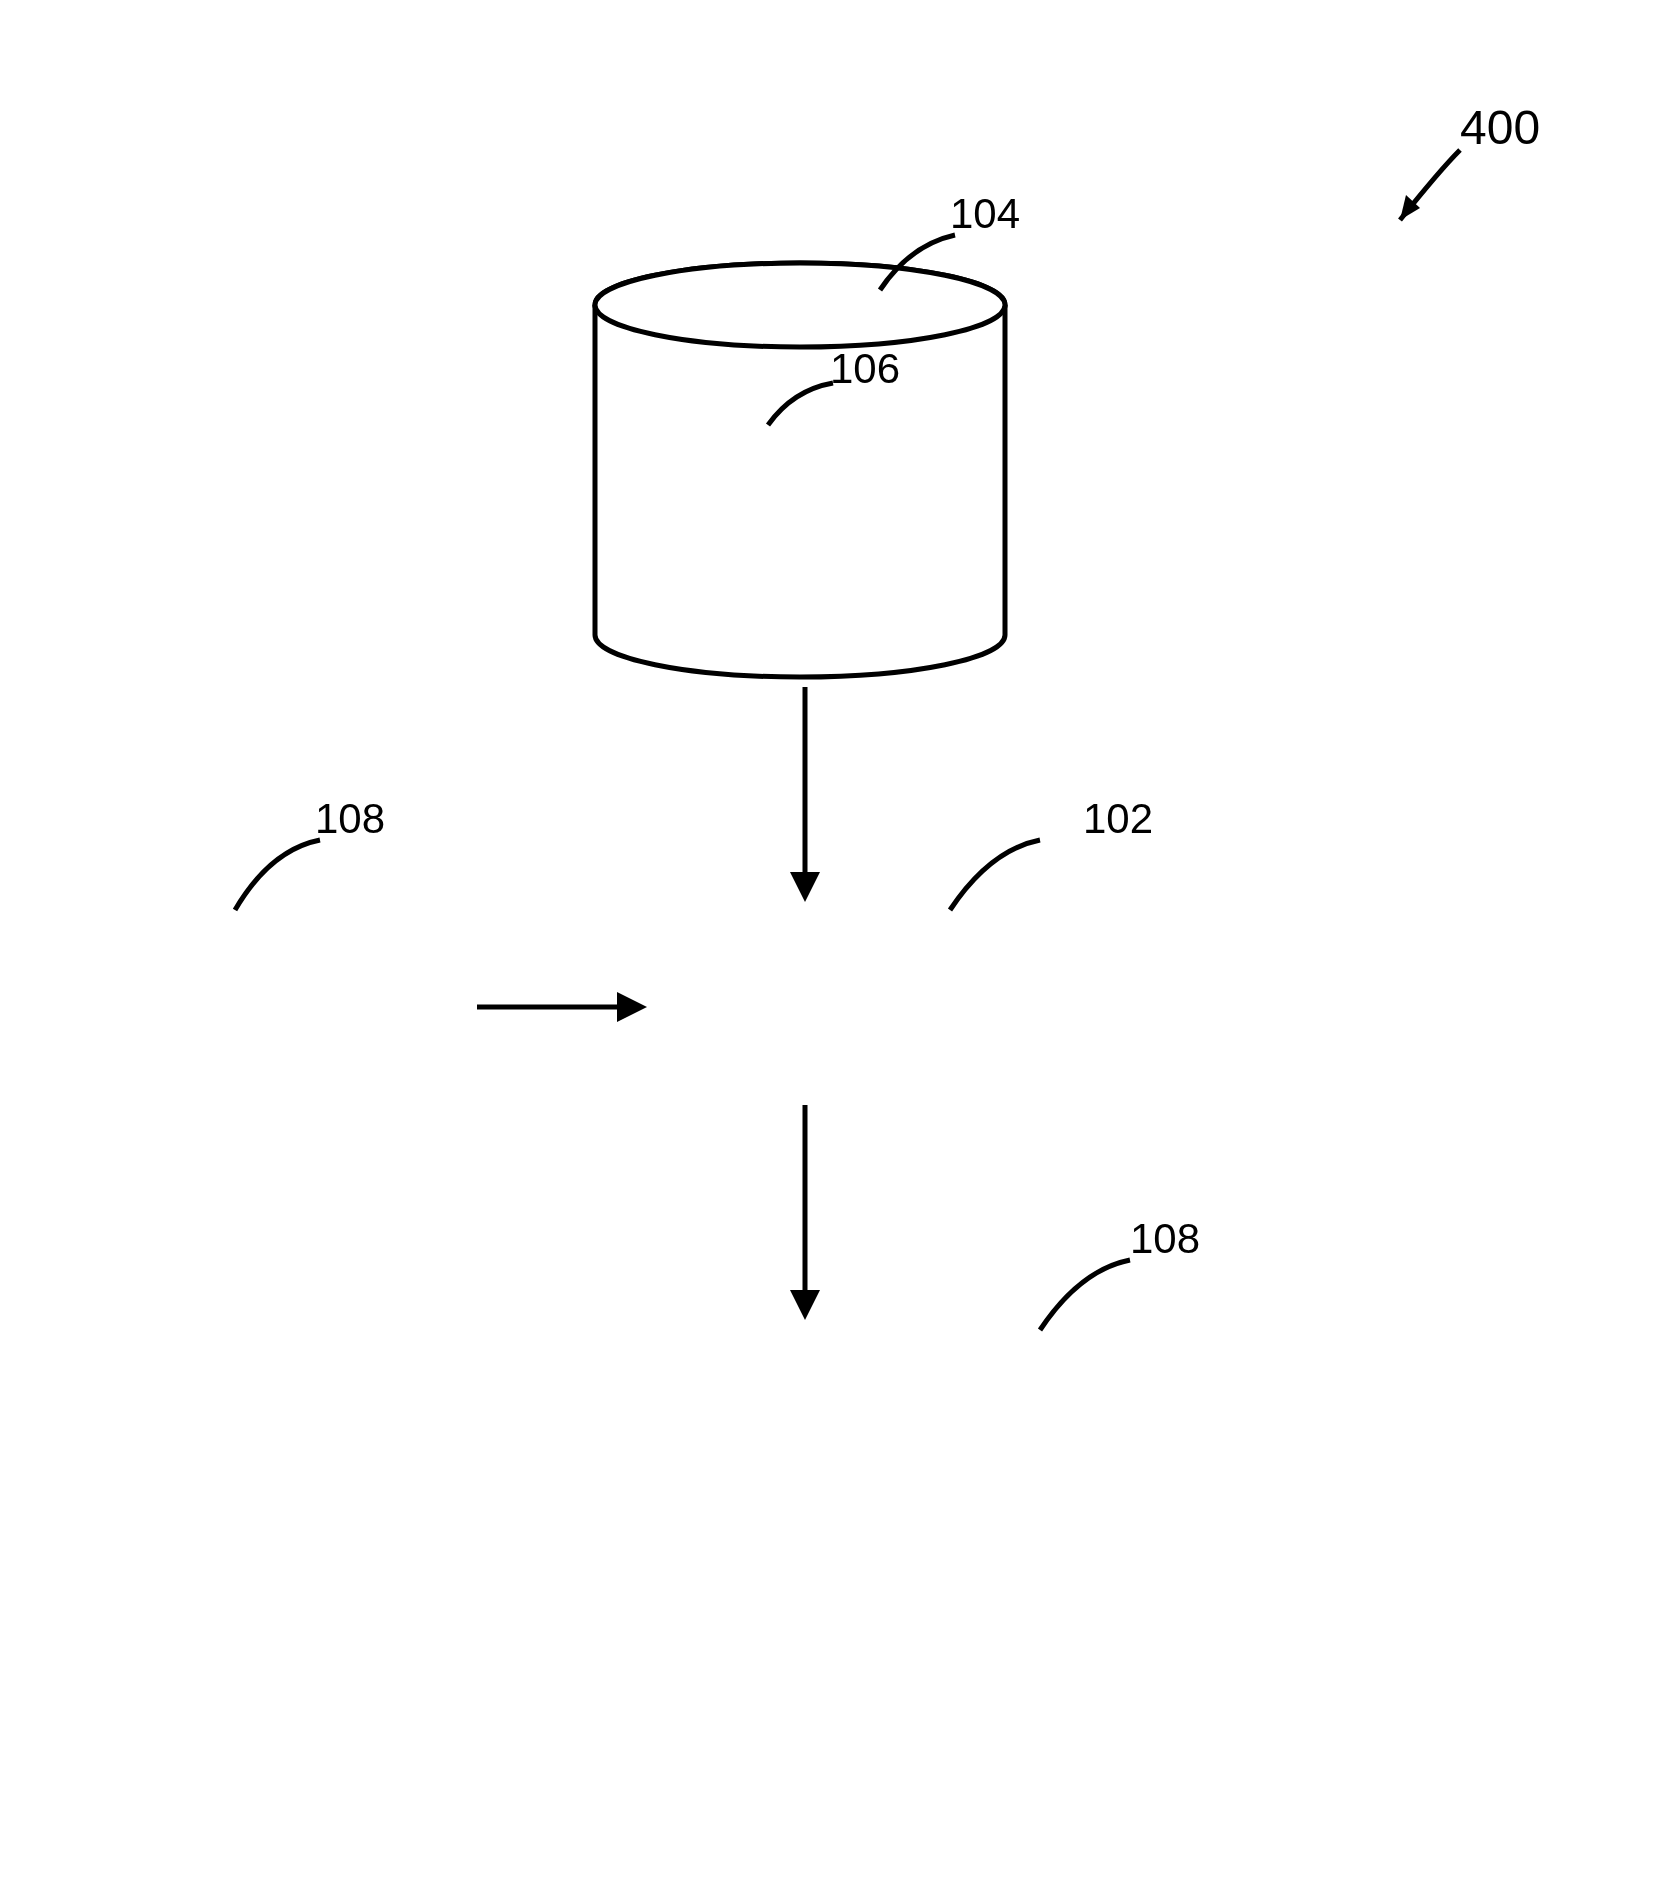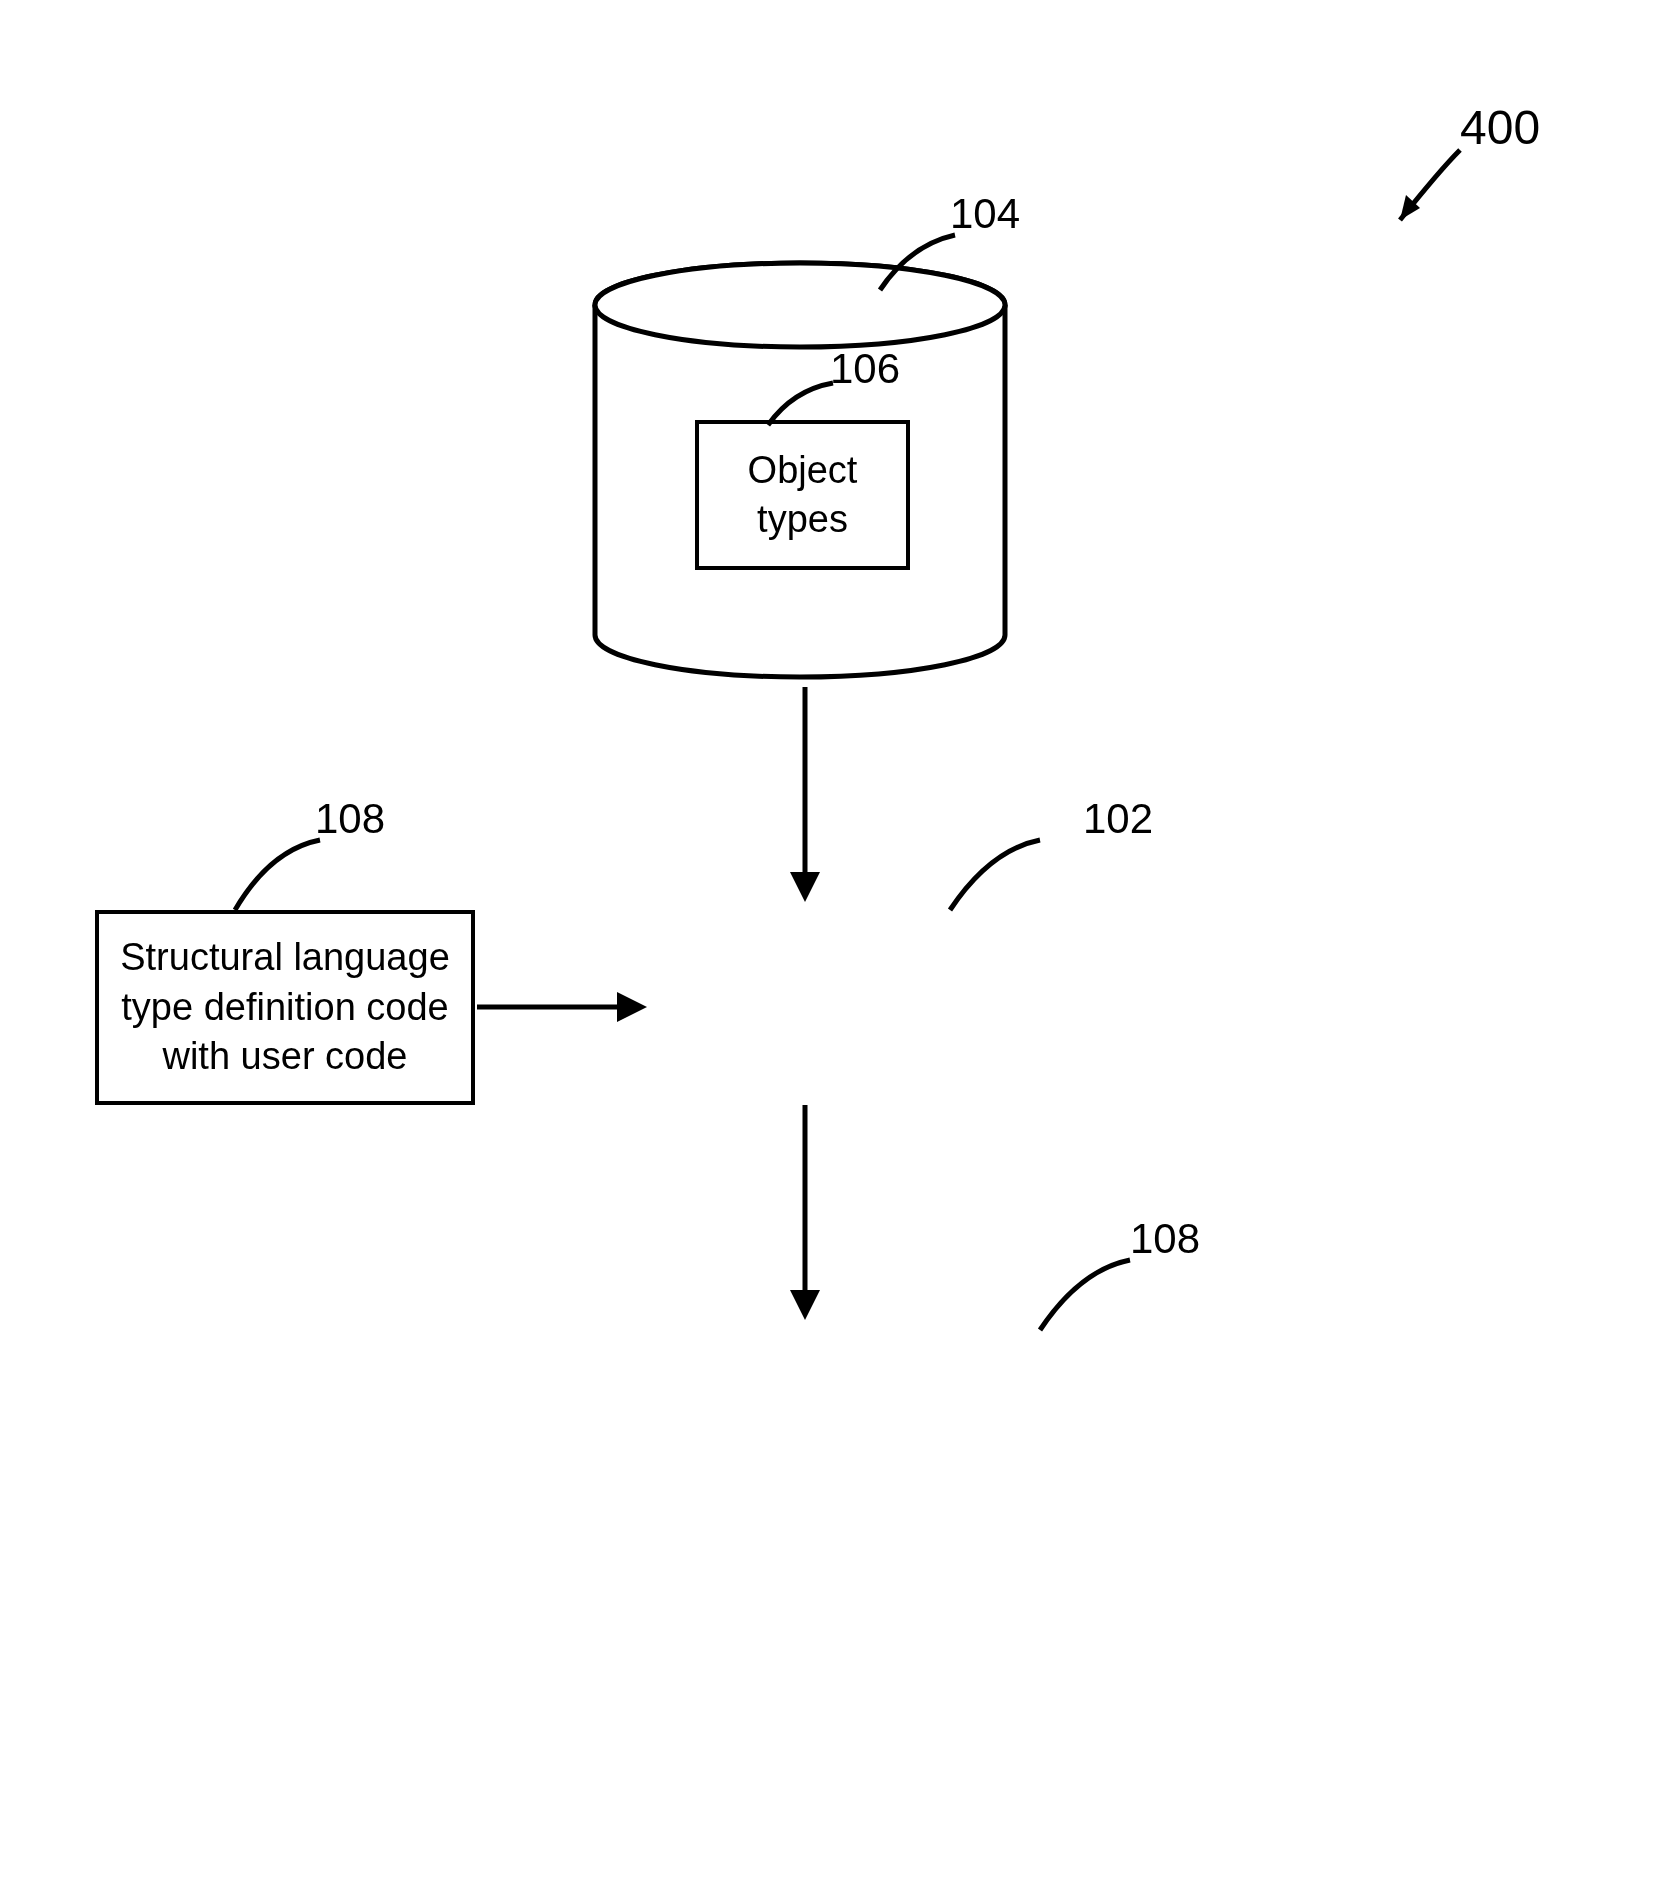--- a/index.html
+++ b/index.html
@@ -52,34 +52,31 @@
     <ellipse cx="210" cy="45" rx="205" ry="42" stroke="black" stroke-width="5" fill="white"></ellipse>
     <path d="M 5,45 L 5,375 A 205,42 0 0 0 415,375 L 415,45" stroke="black" stroke-width="5" fill="white"></path>
     <ellipse cx="210" cy="45" rx="205" ry="42" stroke="black" stroke-width="5" fill="white"></ellipse>
   </svg>
 
   <div class="label" style="left:950px; top:190px;">104</div>
   <svg class="label-line" style="left:870px; top:225px;" width="120" height="80">
     <path d="M 10,65 Q 40,20 85,10" stroke="black" stroke-width="5" fill="none"></path>
   </svg>
 
-  <div class="box" style="left:695px; top:420px; width:215px; height:150px; white-space:pre-line;">Object
-types</div>
 
   <div class="label" style="left:830px; top:345px;text-align:center;">106</div>
   <svg class="label-line" style="left:758px; top:375px;" width="100" height="60">
     <path d="M 10,50 Q 35,15 75,8" stroke="black" stroke-width="5" fill="none"></path>
   </svg>
 
   <svg style="position:absolute; left:790px; top:687px;" width="40" height="220">
     <line x1="15" y1="0" x2="15" y2="195" stroke="black" stroke-width="5"></line>
     <polygon points="15,215 0,185 30,185" fill="black"></polygon>
   </svg>
 
-  <div class="box" style="left:95px; top:910px; width:380px; height:195px;">Structural language type definition code with user code</div>
 
   <div class="label" style="left:315px; top:795px;">108</div>
   <svg class="label-line" style="left:225px; top:830px;" width="120" height="90">
     <path d="M 10,80 Q 45,20 95,10" stroke="black" stroke-width="5" fill="none"></path>
   </svg>
 
   <svg style="position:absolute; left:477px; top:992px;" width="175" height="40">
     <line x1="0" y1="15" x2="150" y2="15" stroke="black" stroke-width="5"></line>
     <polygon points="170,15 140,0 140,30" fill="black"></polygon>
   </svg>

